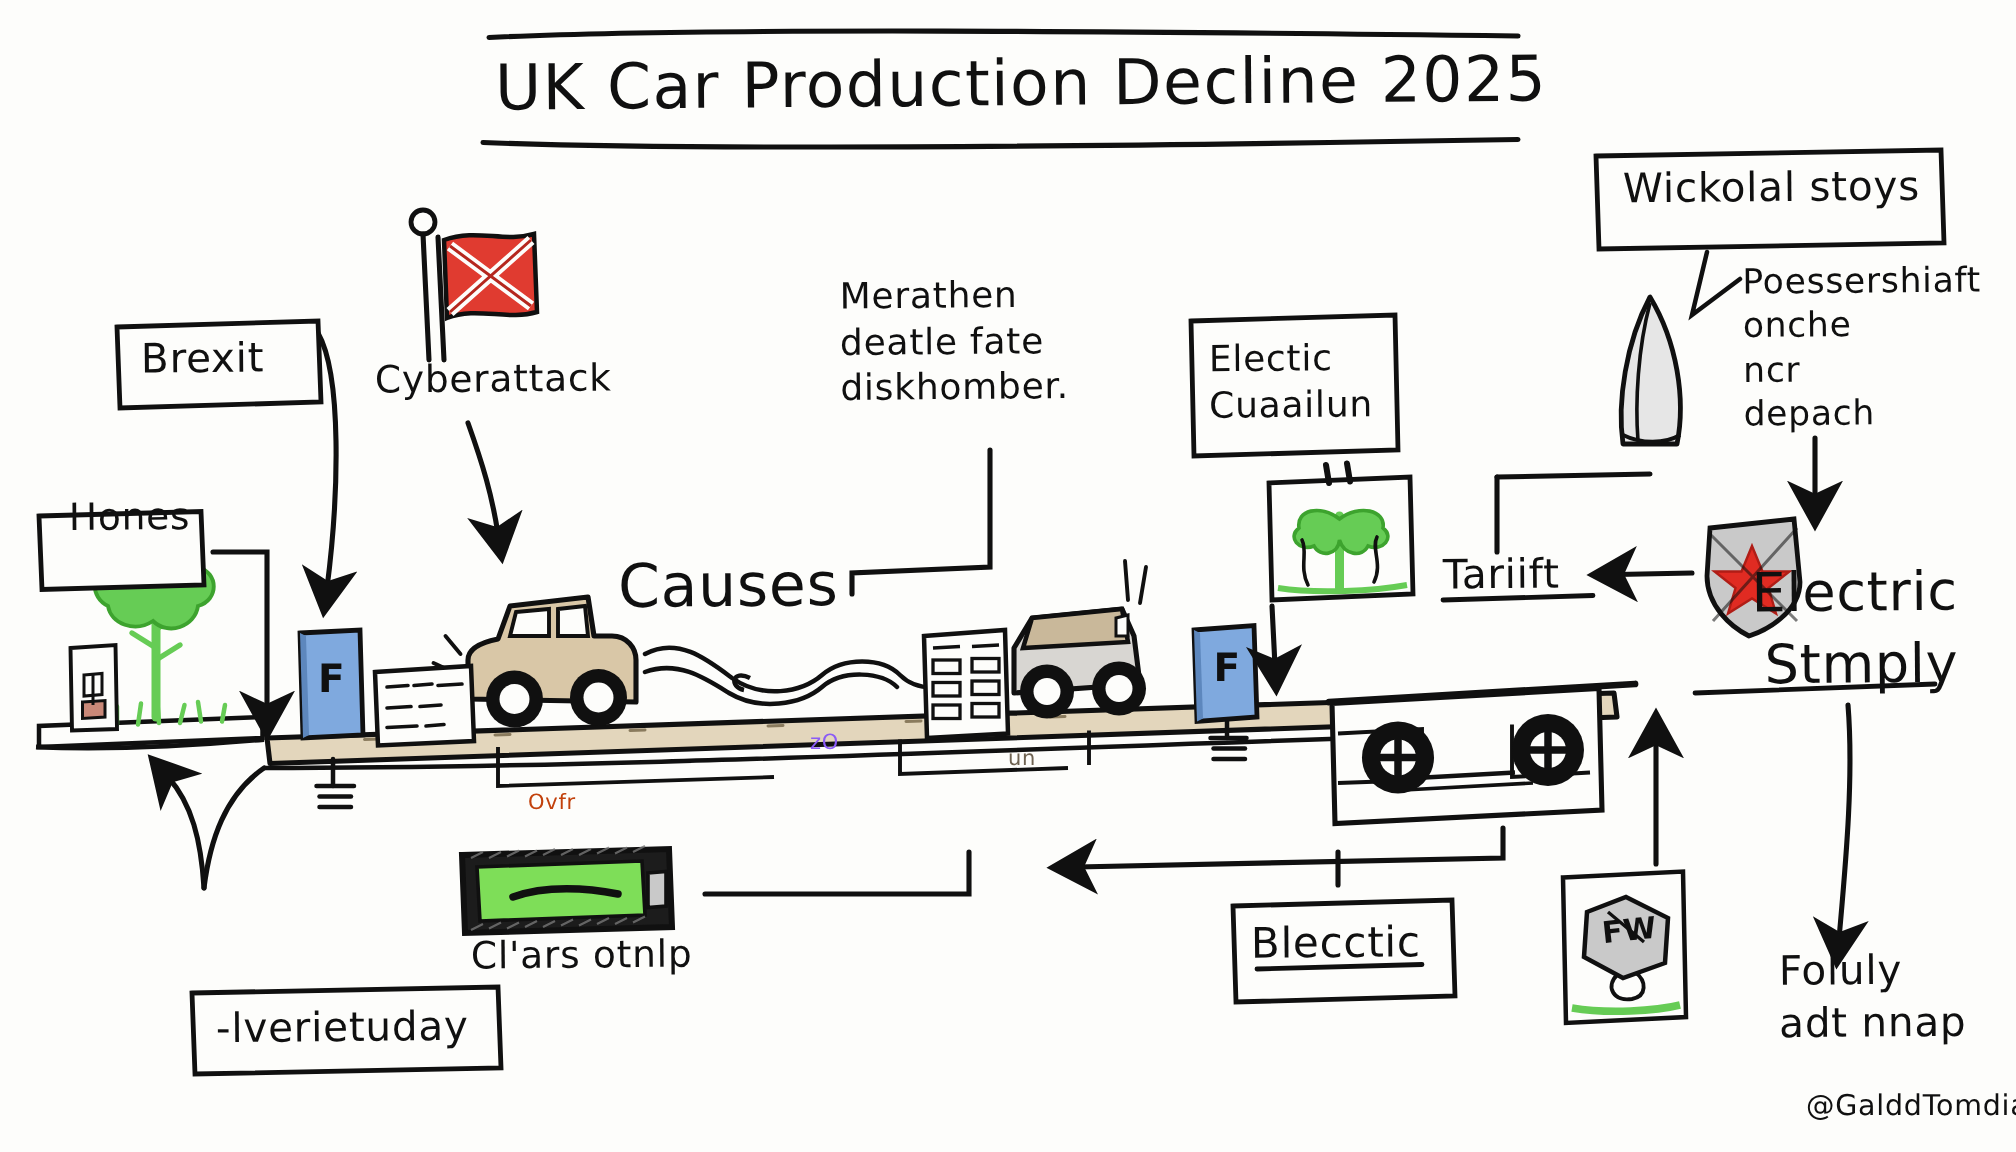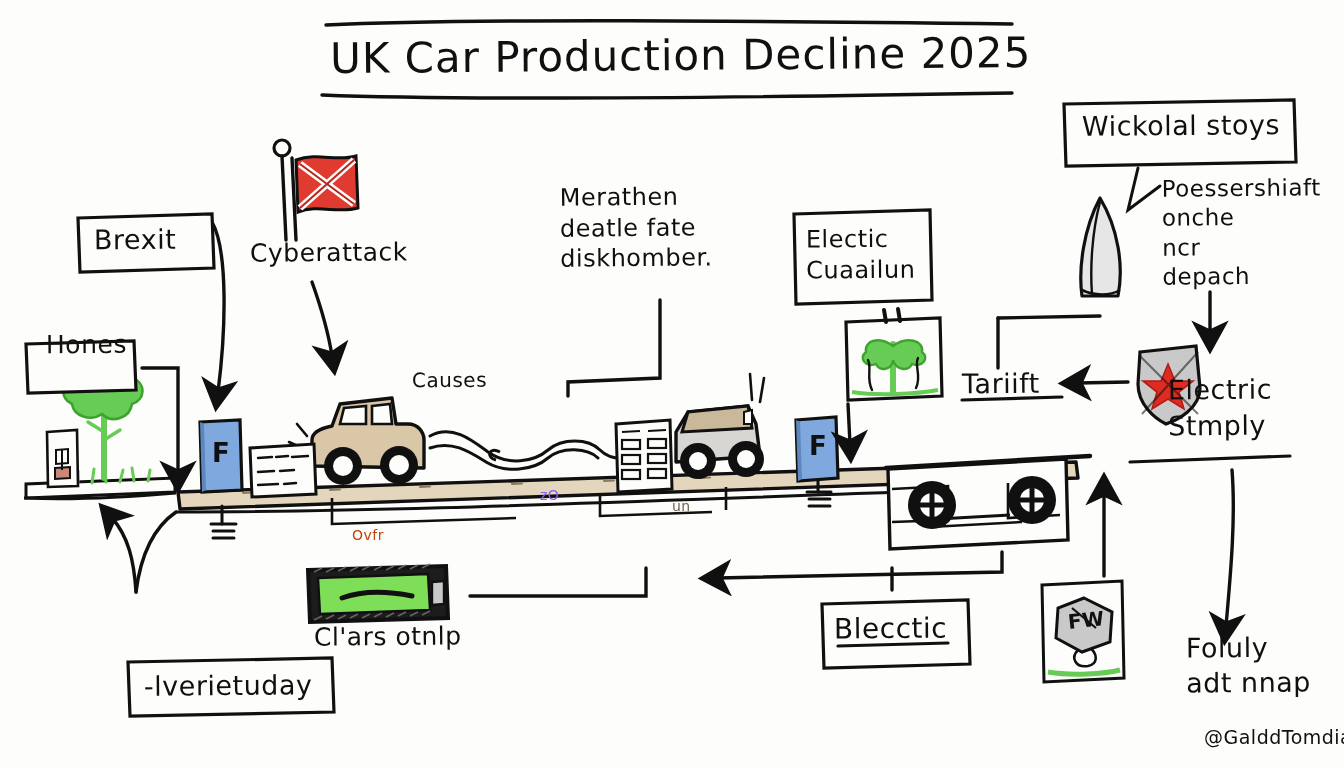--- a/index.html
+++ b/index.html
@@ -282,39 +282,39 @@
 </svg>
 
 <div class="lbl title handwrite" style="left:330px;top:34px;">UK Car Production Decline 2025</div>
 
 <div class="lbl handwrite" style="left:94px;top:226px;font-size:27px;">Brexit</div>
 
 <div class="lbl handwrite" style="left:250px;top:240px;font-size:25px;">Cyberattack</div>
 
 <div class="lbl handwrite" style="left:46px;top:332px;font-size:25px;">Hones</div>
 
-<div class="lbl handwrite" style="left:412px;top:370px;font-size:20px;">Causes</div>
+<div class="lbl handwrite" style="left:412px;top:370px;font-size:40px;">Causes</div>
 
 <div class="lbl handwrite" style="left:560px;top:182px;font-size:24px;line-height:1.28;">Merathen
 deatle fate
 diskhomber.</div>
 
 <div class="lbl handwrite" style="left:806px;top:224px;font-size:24px;line-height:1.3;">Electic
 Cuaailun</div>
 
 <div class="lbl handwrite" style="left:1082px;top:112px;font-size:27px;">Wickolal stoys</div>
 
 <div class="lbl handwrite" style="left:1162px;top:174px;font-size:23px;line-height:1.28;">Poessershiaft
 onche
 ncr
 depach</div>
 
 <div class="lbl handwrite" style="left:962px;top:370px;font-size:27px;">Tariift</div>
 
-<div class="lbl handwrite" style="left:1168px;top:372px;font-size:27px;line-height:1.32;">Electric
+<div class="lbl handwrite" style="left:1168px;top:372px;font-size:36px;line-height:1.32;text-align:right;">Electric
 Stmply</div>
 
 <div class="lbl handwrite" style="left:314px;top:624px;font-size:25px;">Cl'ars otnlp</div>
 
 <div class="lbl handwrite" style="left:144px;top:672px;font-size:27px;">-lverietuday</div>
 
 <div class="lbl handwrite" style="left:834px;top:614px;font-size:28px;">Blecctic</div>
 
 <div class="lbl handwrite" style="left:1186px;top:630px;font-size:27px;line-height:1.3;">Foluly
 adt nnap</div>

